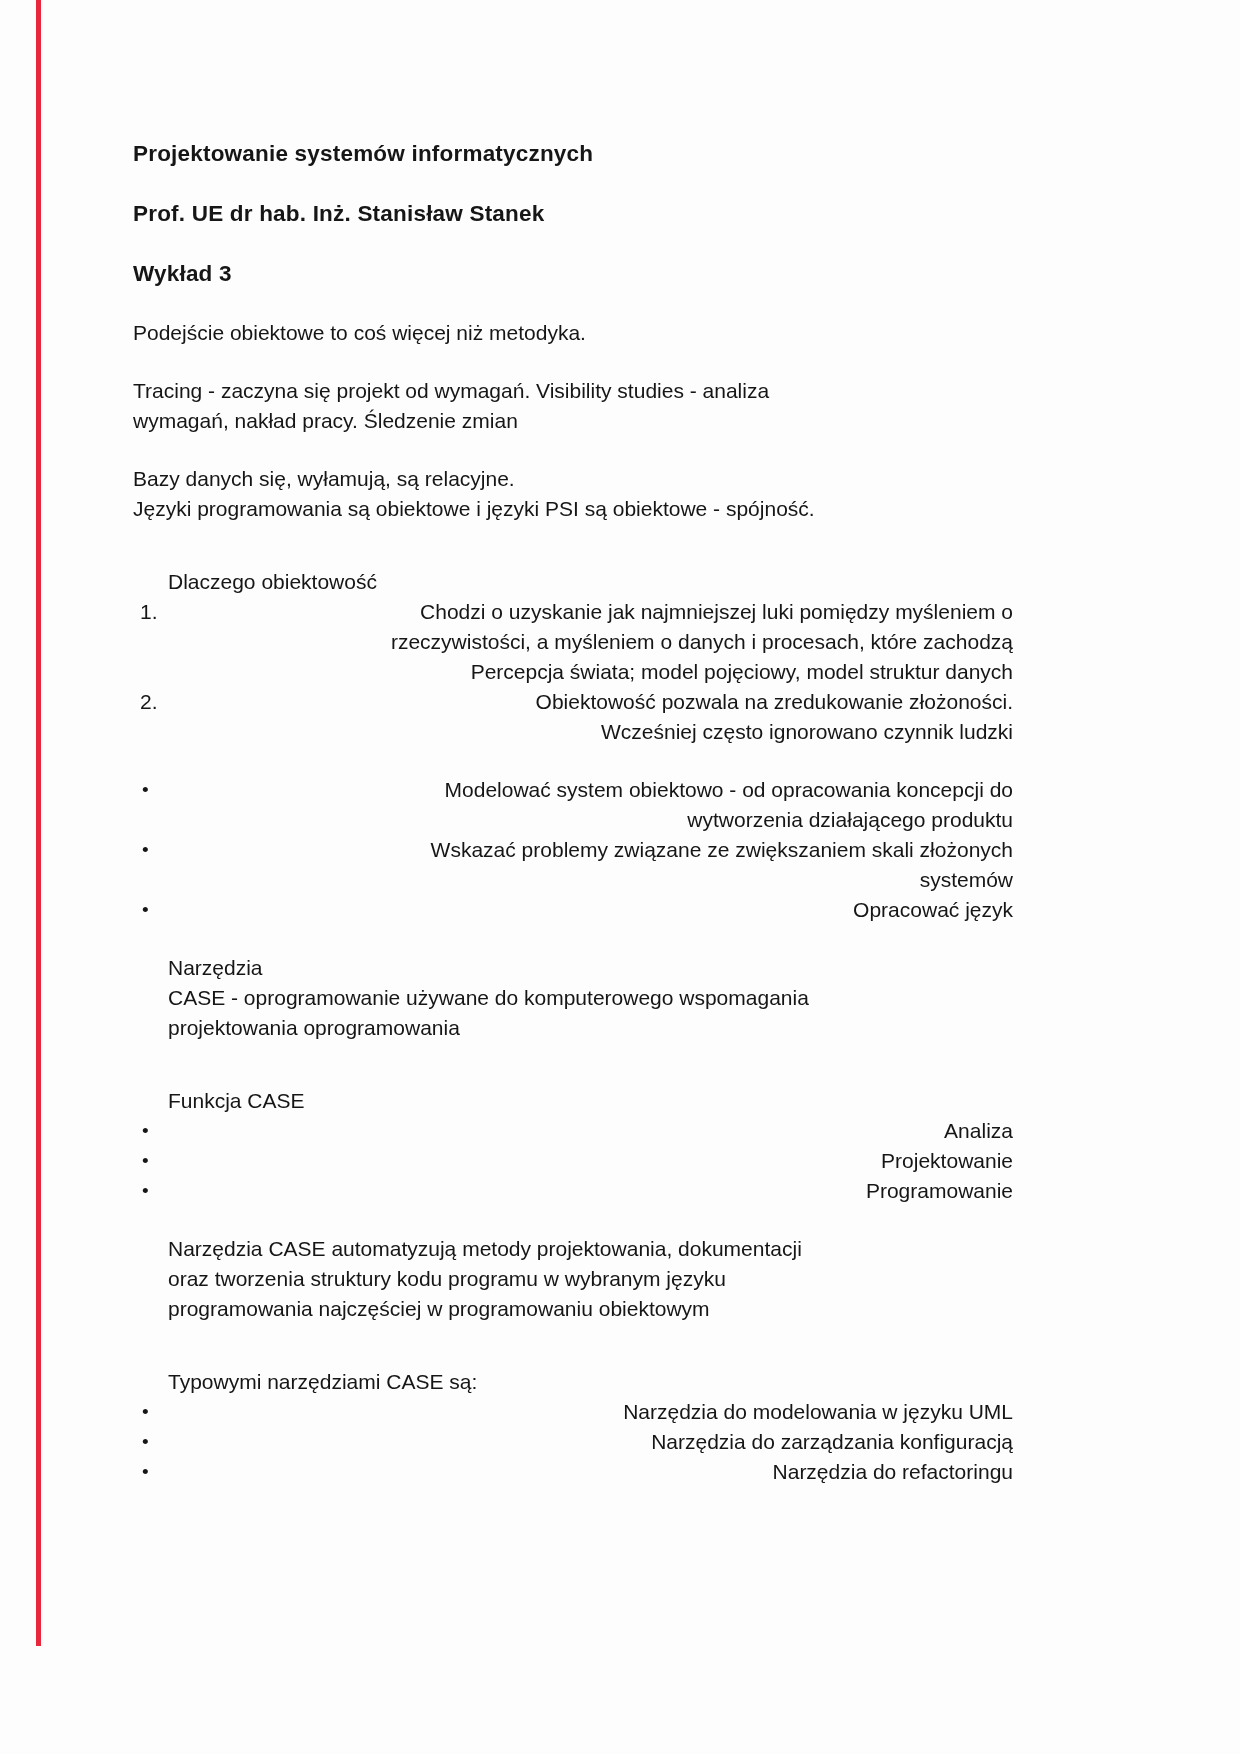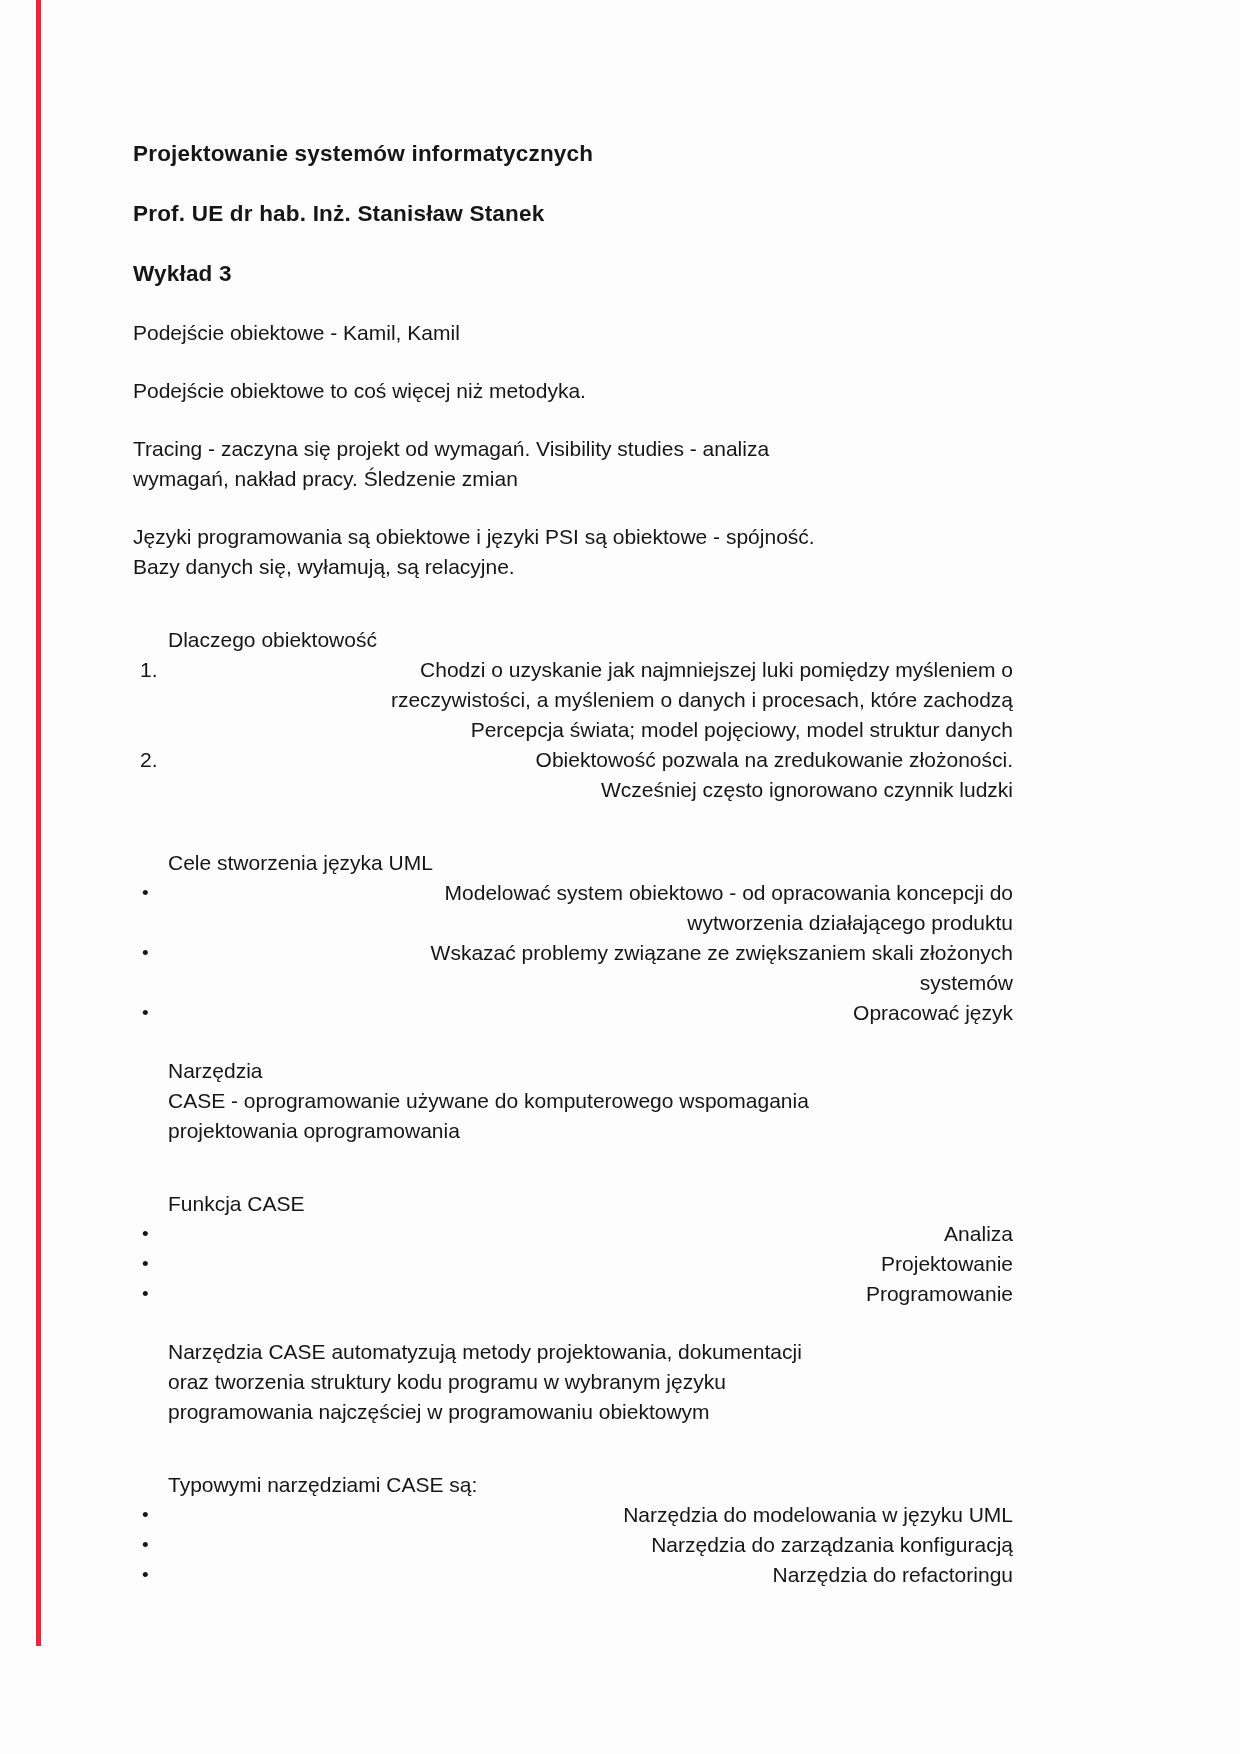--- a/index.html
+++ b/index.html
@@ -57,31 +57,30 @@
 
 <div class="page">
   <div class="margin-line"></div>
 
   <div class="content">
 
     <div class="head">Projektowanie systemów informatycznych</div>
     <div class="head">Prof. UE dr hab. Inż. Stanisław Stanek</div>
     <div class="head">Wykład 3</div>
 
-    <div class="para">Podejście obiektowe - Kamil, Kamil</div>
     <div class="para">Podejście obiektowe to coś więcej niż metodyka.</div>
 
     <div class="para">
       <div>Tracing - zaczyna się projekt od wymagań. Visibility studies - analiza</div>
       <div>wymagań, nakład pracy. Śledzenie zmian</div>
     </div>
 
     <div class="para">
+      <div>Bazy danych się, wyłamują, są relacyjne.</div>
       <div>Języki programowania są obiektowe i języki PSI są obiektowe - spójność.</div>
-      <div>Bazy danych się, wyłamują, są relacyjne.</div>
     </div>
 
     <div class="block">
       <div class="sub">Dlaczego obiektowość</div>
       <div class="olrow">
         <span class="olmark">1.</span>
         <div class="itext">
           <div>Chodzi o uzyskanie jak najmniejszej luki pomiędzy myśleniem o</div>
           <div>rzeczywistości, a myśleniem o danych i procesach, które zachodzą</div>
           <div>Percepcja świata; model pojęciowy, model struktur danych</div>
@@ -90,21 +89,20 @@
       <div class="olrow">
         <span class="olmark">2.</span>
         <div class="itext">
           <div>Obiektowość pozwala na zredukowanie złożoności.</div>
           <div>Wcześniej często ignorowano czynnik ludzki</div>
         </div>
       </div>
     </div>
 
     <div class="block">
-      <div class="sub">Cele stworzenia języka UML</div>
       <div class="ulrow">
         <span class="ulmark">•</span>
         <div class="itext">
           <div>Modelować system obiektowo - od opracowania koncepcji do</div>
           <div>wytworzenia działającego produktu</div>
         </div>
       </div>
       <div class="ulrow">
         <span class="ulmark">•</span>
         <div class="itext">

